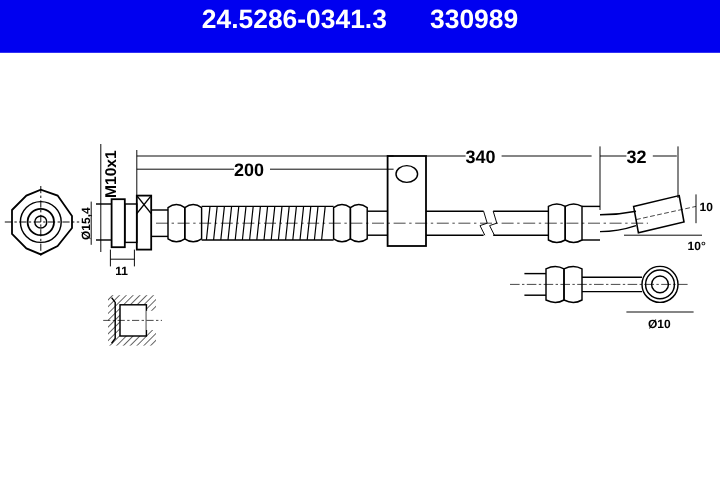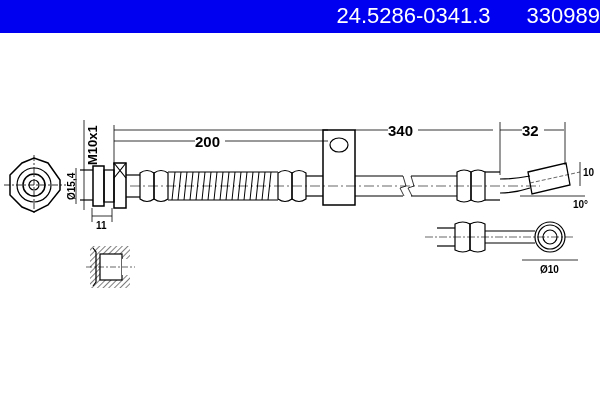--- a/index.html
+++ b/index.html
@@ -1,17 +1,17 @@
 <!DOCTYPE html>
 <html><head>
 <meta charset="utf-8">
 <style>
   html, body { margin:0; padding:0; background:#fff; }
   body { width:600px; height:400px; position:relative; overflow:hidden; font-family:"Liberation Sans", sans-serif; }
-  .header { position:absolute; left:0; top:0; width:600px; height:33px; background:#0000f0; color:#fff; font-weight:normal; font-size:22px; line-height:31px; text-align:right; }
+  .header { position:absolute; left:0; top:0; width:600px; height:44px; background:#0000f0; color:#fff; font-weight:bold; font-size:22px; line-height:31px; text-align:center; }
   .header span { display:inline-block; }
   .header .gap { width:36px; }
   svg { position:absolute; left:0; top:0; }
   .lbl { font-family:"Liberation Sans", sans-serif; font-weight:bold; fill:#000; }
 </style>
 </head>
 <body>
 
 <div class="header">
   <span>24.5286-0341.3</span><span class="gap"></span><span>330989</span>

